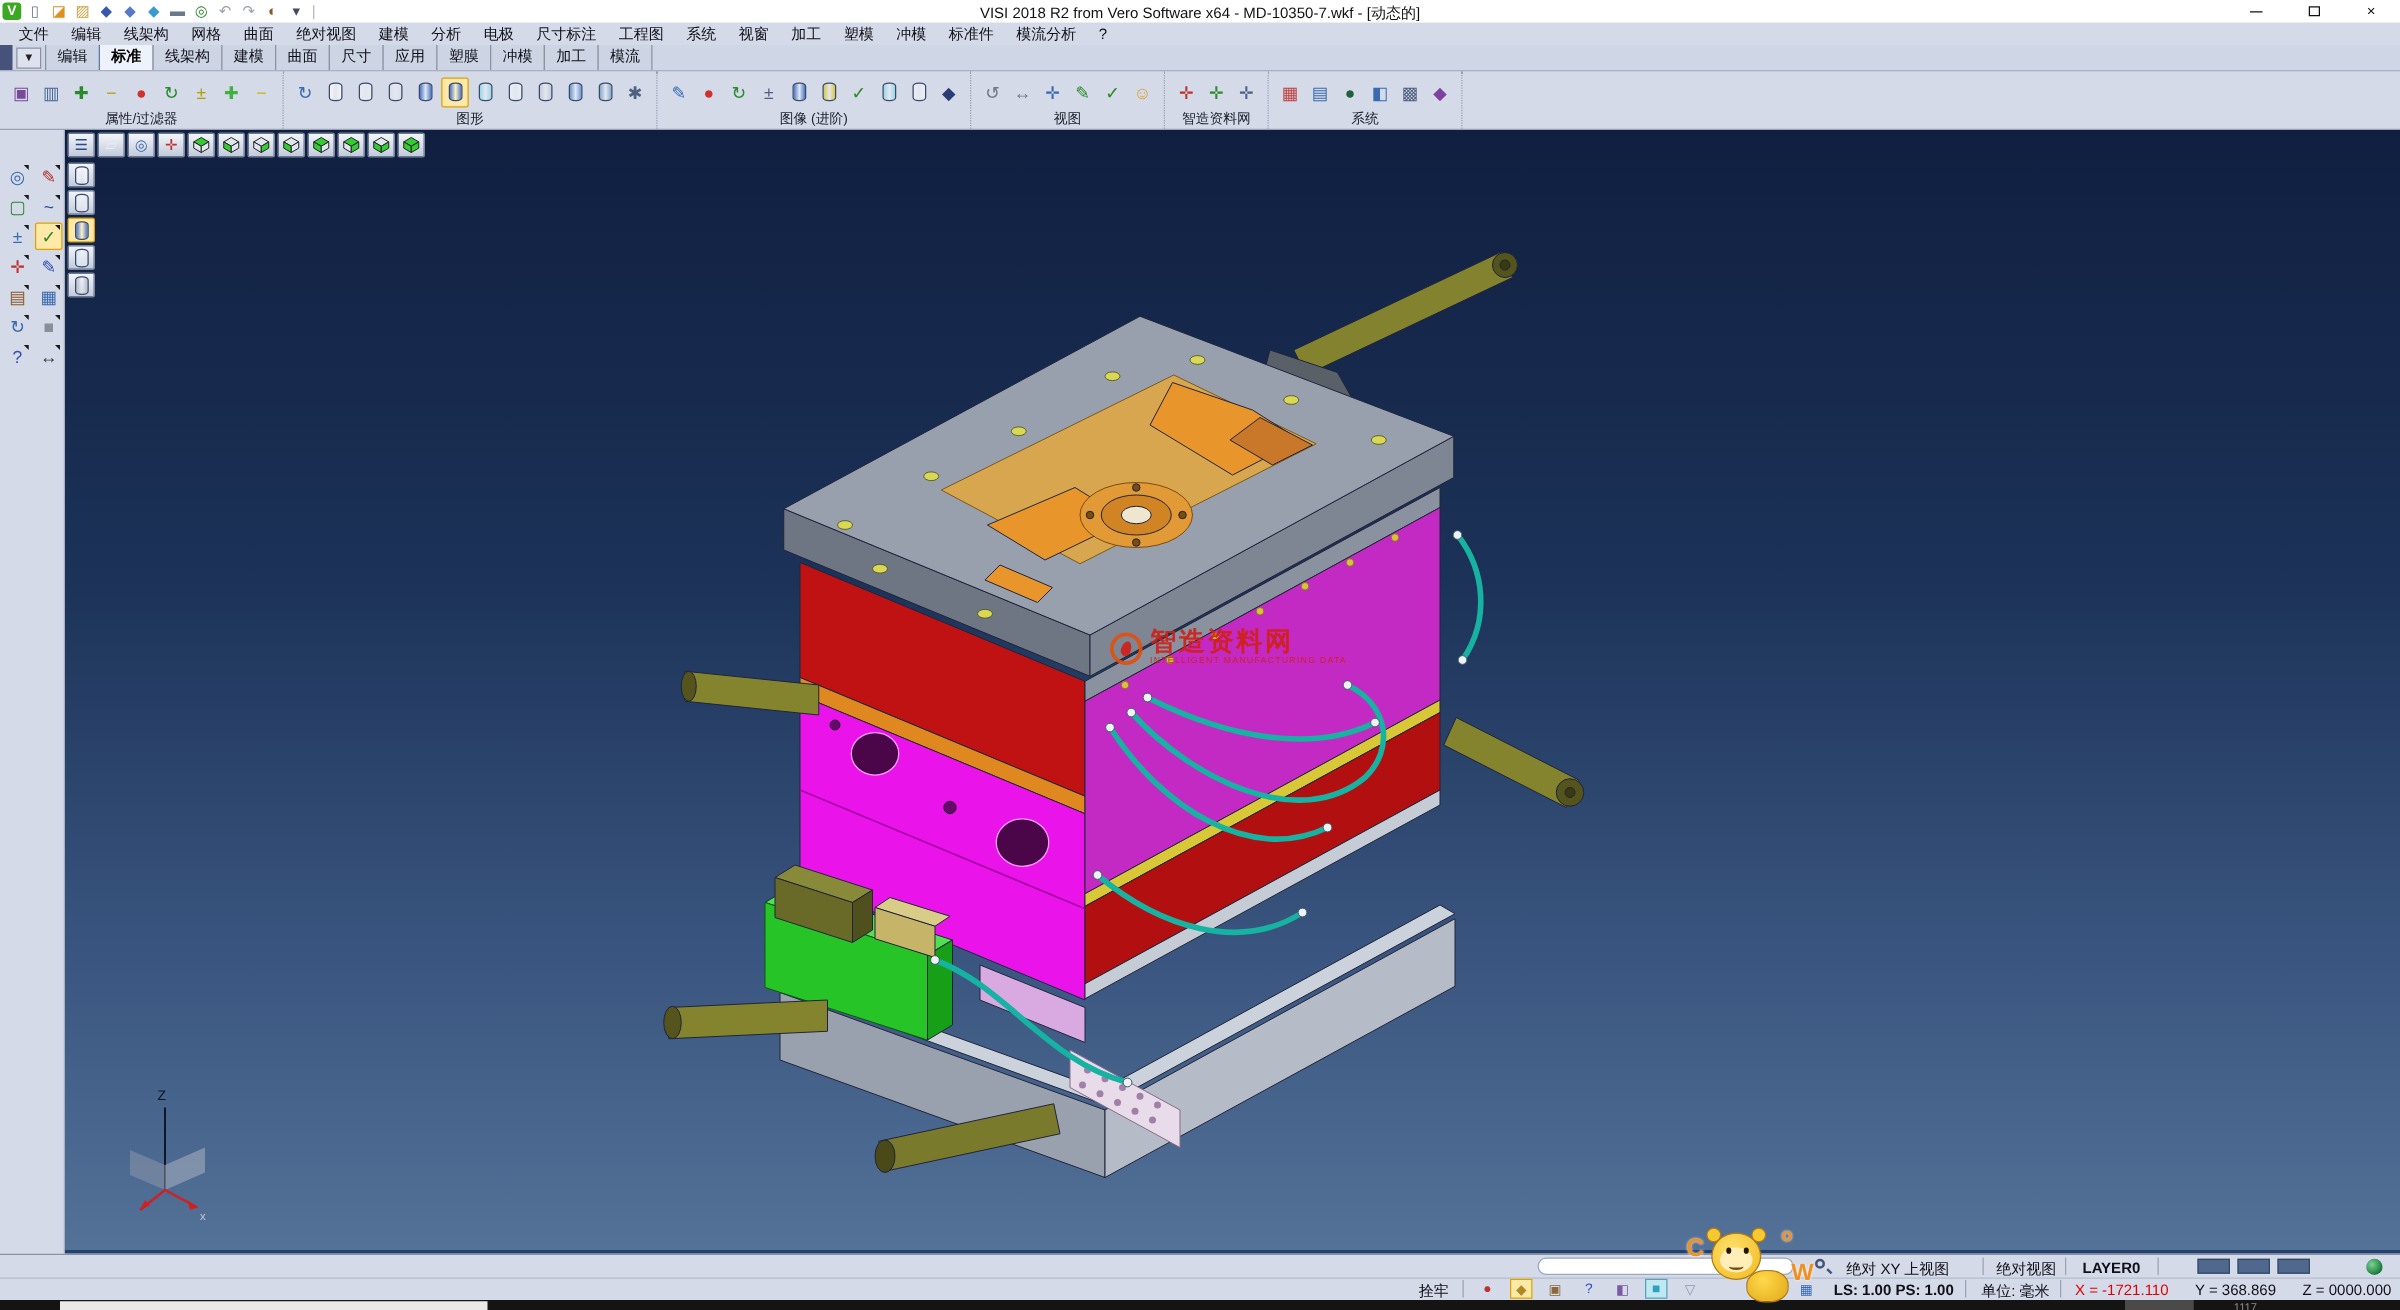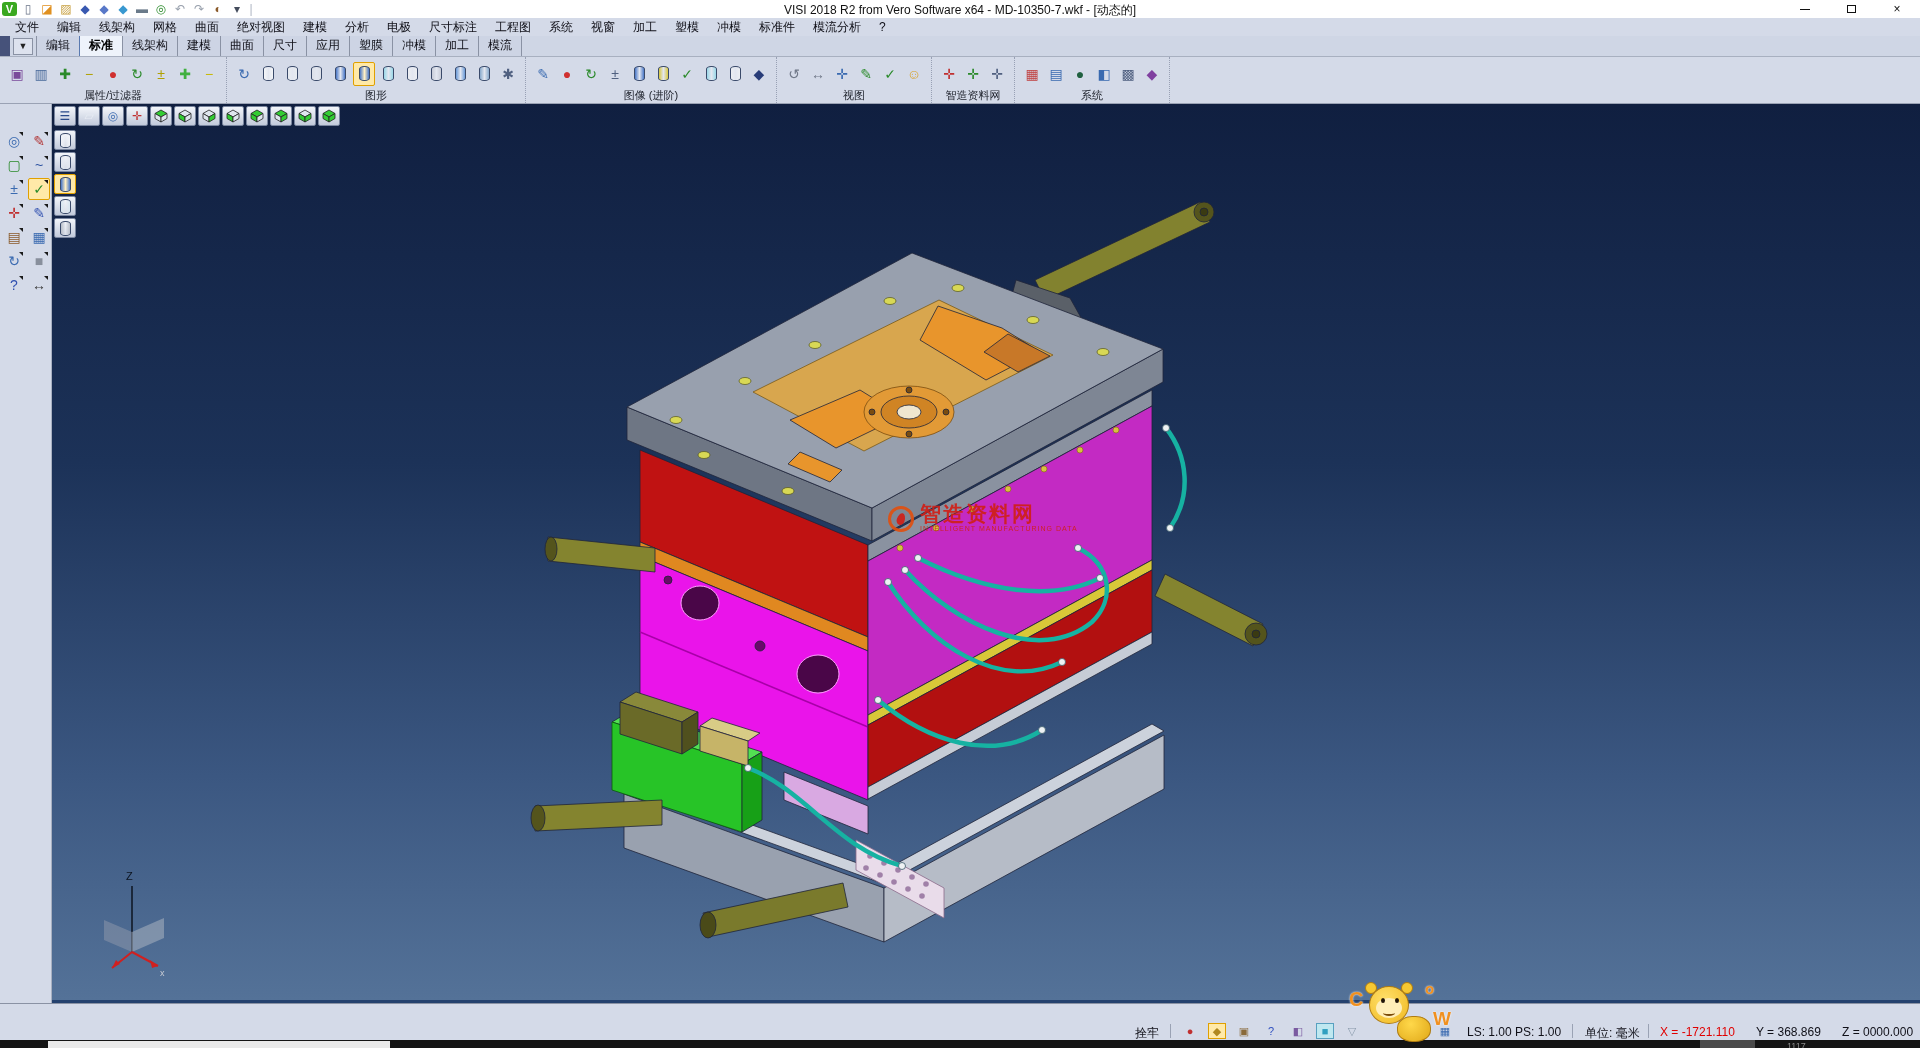--- a/index.html
+++ b/index.html
@@ -637,41 +637,53 @@
   <div id="watermark">
     <div id="wm-logo"></div>
     <div id="wm-text">
       <div class="t1">智造资料网</div>
       <div class="t2">INTELLIGENT MANUFACTURING DATA</div>
     </div>
   </div>
 </div>
 
 <div id="statusbar">
+  <div id="sb-row1">
+    <input id="sb-search" placeholder="" style="">
+    <span class="mag" style="left:1452px; top:3px;"></span>
+    <span class="abs" style="left:1477px; top:3px;">绝对 XY 上视图</span>
+    <span class="sb-sep" style="left:1586px;"></span>
+    <span class="abs" style="left:1597px; top:3px;">绝对视图</span>
+    <span class="sb-sep" style="left:1652px;"></span>
+    <span class="abs" style="left:1666px; top:3px; font-weight:bold;">LAYER0</span>
+    <span class="sb-sep" style="left:1726px;"></span>
+    <span id="swatches"><span class="swatch" style="left: 1758px;"></span><span class="swatch" style="left: 1790px;"></span><span class="swatch" style="left: 1822px;"></span></span>
+    <span class="globe" style="left:1893px; top:3px;"></span>
+  </div>
   <div id="sb-row2">
     <span class="abs" style="left:1135px; top:2px;">拴牢</span>
     <span class="sb-sep" style="left:1170px; top:1px;"></span>
     <span id="sb-icons"><span class="sbi" style="left: 1181px;">
           <span style="color:#c03030">●</span>
         </span><span class="sbi ysel" style="left: 1208px;">
           <span style="color:#b08820">◆</span>
         </span><span class="sbi" style="left: 1235px;">
           <span style="color:#8a6a3a">▣</span>
         </span><span class="sbi" style="left: 1262px;">
           <span style="color:#3050c0">?</span>
         </span><span class="sbi" style="left: 1289px;">
           <span style="color:#7a5aa0">◧</span>
         </span><span class="sbi sel" style="left: 1316px;">
           <span style="color:#30a0c0">■</span>
         </span><span class="sbi" style="left: 1343px;">
           <span style="color:#8899aa">▽</span>
         </span><span class="sbi" style="left: 1436px;">
           <span style="color:#3a6ab0">▦</span>
         </span></span>
-    <span class="abs" style="left:1467px; top:2px;">LS: 1.00 PS: 1.00</span>
+    <span class="abs" style="left:1467px; top:2px;font-weight:bold;">LS: 1.00 PS: 1.00</span>
     <span class="sb-sep" style="left:1572px; top:1px;"></span>
     <span class="abs" style="left:1585px; top:2px;">单位: 毫米</span>
     <span class="sb-sep" style="left:1648px; top:1px;"></span>
     <span class="abs" style="left:1660px; top:2px; color:#e00000;">X = -1721.110</span>
     <span class="abs" style="left:1756px; top:2px;">Y = 368.869</span>
     <span class="abs" style="left:1842px; top:2px;">Z = 0000.000</span>
   </div>
 </div>
 
 <div id="taskbar">

